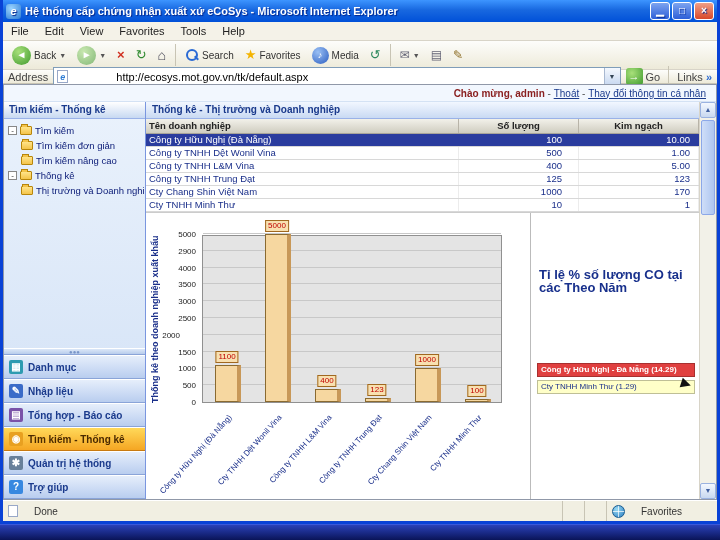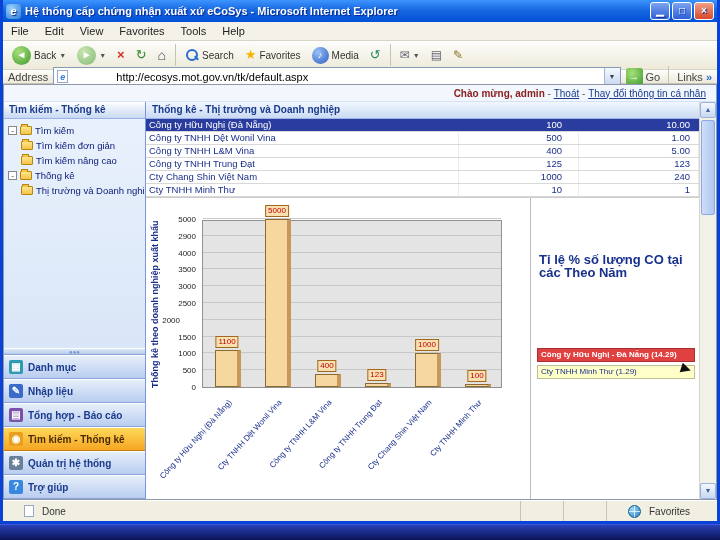--- a/index.html
+++ b/index.html
@@ -156,21 +156,21 @@
     display:flex; flex-direction:column; }
   .sb-btn { height:16px; flex:none; background:linear-gradient(#F4F8FE,#C8D8F0); border:1px solid #9AB2E0;
     border-radius:2px; color:#4060A0; font-size:7px; text-align:center; line-height:14px; }
   .sb-track { flex:1; position:relative; }
   .sb-thumb { position:absolute; top:2px; left:1px; right:1px; height:95px;
     background:linear-gradient(90deg,#CFDEF8,#AEC6F0); border:1px solid #8CA8E8; border-radius:2px; }
 
   
   .statusbar { height:21px; flex:none; display:flex; align-items:center; background:#F1EFE2;
     border-top:1px solid #fff; font-size:10px; color:#333; }
-  .sb-pane { border-right:1px solid #C8C4B4; height:100%; display:flex; align-items:center; gap:8px; padding:0 21px; }
+  .sb-pane { border-right:1px solid #C8C4B4; height:100%; display:flex; align-items:center; gap:16px; padding:0 5px; }
   .sb-pane.grow { flex:1; }
   .sb-pane.small { width:22px; flex:none; }
   .sb-pane.net { width:110px; flex:none; border-right:none; }
   .doc-ic { width:10px; height:12px; background:#fff; border:1px solid #98A8C8; flex:none; }
   .globe-ic { width:13px; height:13px; border-radius:50%; flex:none;
     background:radial-gradient(circle at 35% 30%,#9ADBF4,#2A7CC0);
     border:1px solid #1A5C90; position:relative; }
   .globe-ic::before { content:""; position:absolute; left:5px; top:0; bottom:0; width:1px; background:rgba(255,255,255,.7); }
   .globe-ic::after { content:""; position:absolute; top:5px; left:0; right:0; height:1px; background:rgba(255,255,255,.7); }
 
@@ -330,20 +330,25 @@
             <div class="nav-btn">
               <span class="nav-ic" style="background: rgb(56, 136, 224);">?</span>
               <span class="nav-lbl">Trợ giúp</span>
             </div>
           </div>
       </div>
 
       <div class="main">
         <div class="main-header">Thống kê - Thị trường và Doanh nghiệp</div>
 
+        <div class="thead">
+            <div class="th c0">Tên doanh nghiệp</div>
+            <div class="th c1">Số lượng</div>
+            <div class="th c2">Kim ngạch</div>
+          </div>
         <div class="tbody">
             <div class="trow selected">
               <div class="td c0">Công ty Hữu Nghị (Đà Nẵng)</div>
               <div class="td c1">100</div>
               <div class="td c2">10.00</div>
             </div>
             <div class="trow">
               <div class="td c0">Công ty TNHH Dệt Wonil Vina</div>
               <div class="td c1">500</div>
               <div class="td c2">1.00</div>
@@ -354,21 +359,21 @@
               <div class="td c2">5.00</div>
             </div>
             <div class="trow">
               <div class="td c0">Công ty TNHH Trung Đạt</div>
               <div class="td c1">125</div>
               <div class="td c2">123</div>
             </div>
             <div class="trow">
               <div class="td c0">Cty Chang Shin Việt Nam</div>
               <div class="td c1">1000</div>
-              <div class="td c2">240</div>
+              <div class="td c2">170</div>
             </div>
             <div class="trow">
               <div class="td c0">Cty TNHH Minh Thư</div>
               <div class="td c1">10</div>
               <div class="td c2">1</div>
             </div>
           </div>
 
         <div class="chart-section">
           <div class="chart-left">

